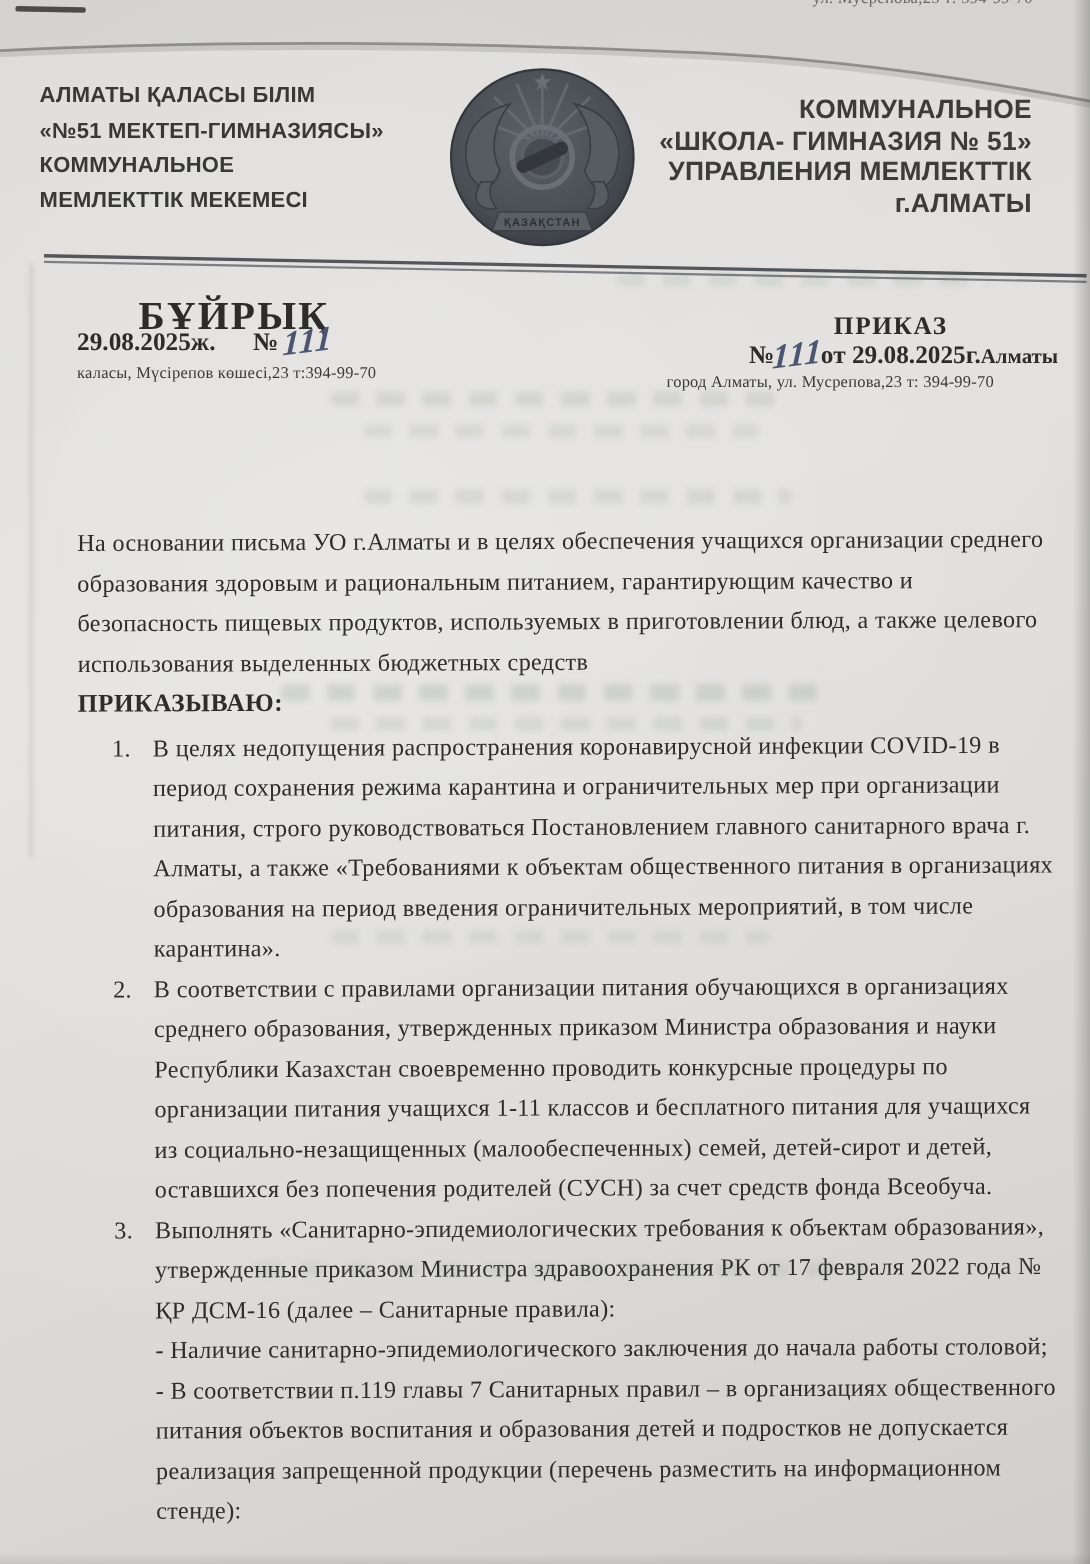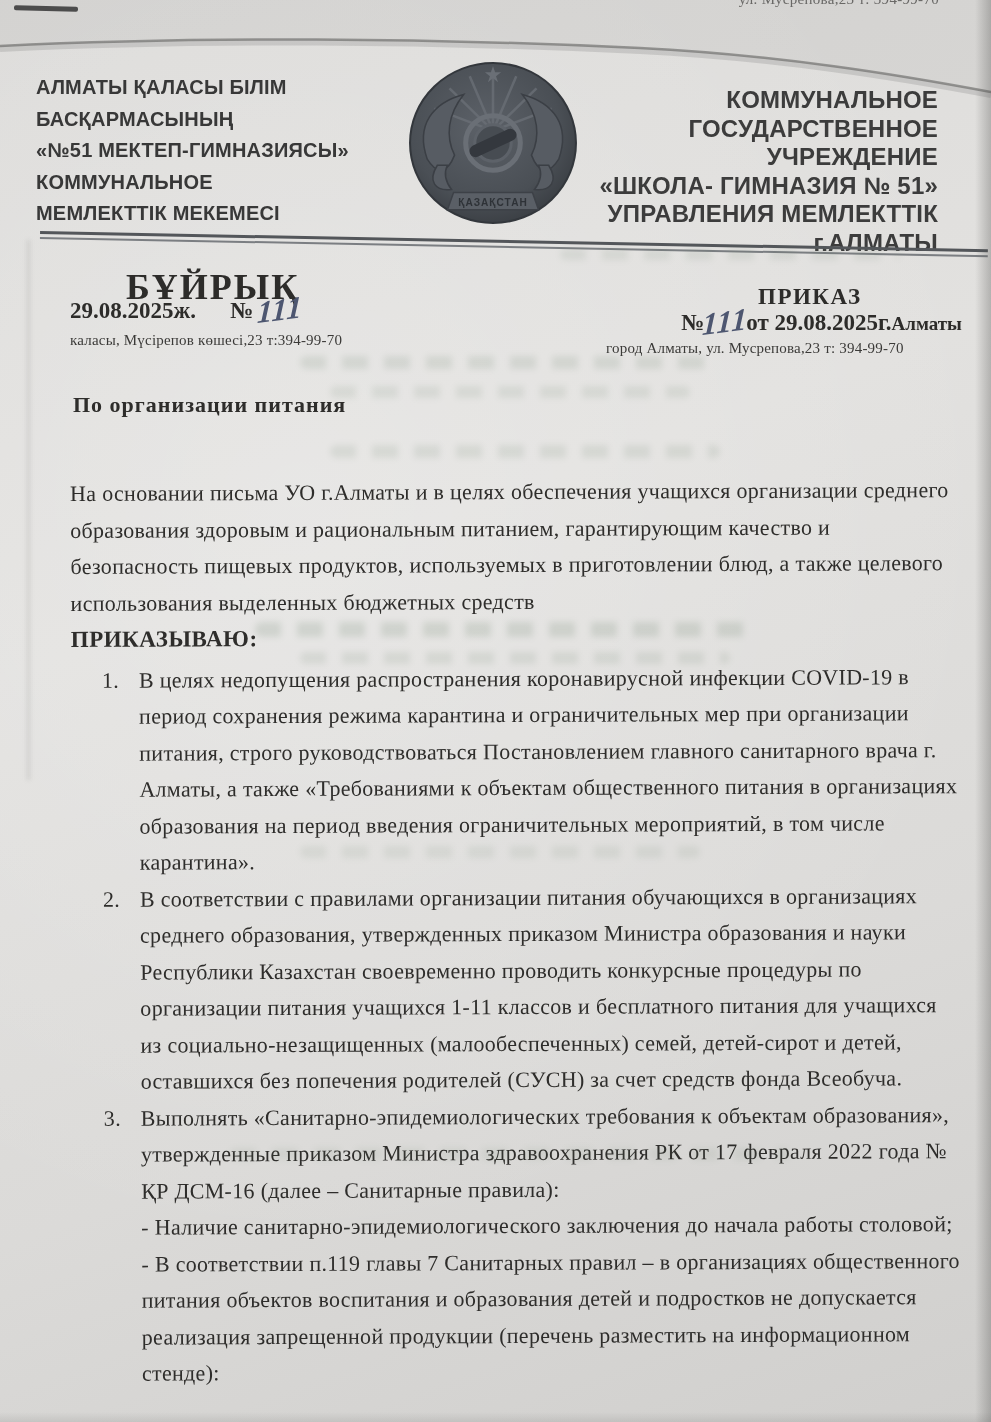--- a/index.html
+++ b/index.html
@@ -118,21 +118,20 @@
   <div class="behind-text">ул. Мусрепова,23 т: 394-99-70</div>
   <svg class="top-curve" viewBox="0 0 991 110" preserveAspectRatio="none">
     <path d="M0,0 H991 V92 C900,75 780,55 640,48 C430,38 200,36 0,46 Z" fill="rgba(0,0,0,0.045)"></path>
     <path d="M0,46 C200,36 430,38 640,48 C780,55 900,75 991,92" fill="none" stroke="rgba(90,90,88,0.55)" stroke-width="2.5"></path>
     <path d="M0,49 C200,39 430,41 640,51 C780,58 900,78 991,95" fill="none" stroke="rgba(90,90,88,0.18)" stroke-width="6"></path>
   </svg>
   <div class="top-dash"></div>
 
   <div class="header-left">
     <div>АЛМАТЫ ҚАЛАСЫ БІЛІМ</div>
-    <div>БАСҚАРМАСЫНЫҢ</div>
     <div>«№51 МЕКТЕП-ГИМНАЗИЯСЫ»</div>
     <div>КОММУНАЛЬНОЕ</div>
     <div>МЕМЛЕКТТІК МЕКЕМЕСІ</div>
   </div>
 
   <svg class="emblem" viewBox="0 0 170 168">
     <defs>
       <radialGradient id="embg" cx="45%" cy="40%" r="65%">
         <stop offset="0%" stop-color="#5c6168"></stop>
         <stop offset="70%" stop-color="#4a4f55"></stop>
@@ -158,42 +157,40 @@
     <circle cx="85" cy="82" r="27" fill="none" stroke="#6a6f76" stroke-width="5"></circle>
     <circle cx="85" cy="82" r="18" fill="#474c52" stroke="#5d6269" stroke-width="3"></circle>
     <rect x="60" y="76" width="50" height="12" rx="6" fill="#34383e" transform="rotate(-25 85 82)"></rect>
     <polygon points="85,6 87,12 93,12 88,16 90,22 85,18 80,22 82,16 77,12 83,12" fill="#6a6f76"></polygon>
     <path d="M46,131 L124,131 L130,148 L40,148 Z" fill="#5a5f66" stroke="#3d4147" stroke-width="1.5"></path>
     <text x="85" y="144" text-anchor="middle" font-size="10" letter-spacing="1" fill="#2e3237" font-family="Liberation Sans, sans-serif" font-weight="bold">ҚАЗАҚСТАН</text>
   </svg>
 
   <div class="header-right">
     <div>КОММУНАЛЬНОЕ</div>
-    <div>ГОСУДАРСТВЕННОЕ УЧРЕЖДЕНИЕ</div>
     <div>«ШКОЛА- ГИМНАЗИЯ № 51»</div>
     <div>УПРАВЛЕНИЯ МЕМЛЕКТТІК</div>
     <div>г.АЛМАТЫ</div>
   </div>
 
   <div class="rule"></div>
 
   <div class="o-left-title">БҰЙРЫҚ</div>
   <div class="o-left-dateline">
     <span>29.08.2025ж.</span><span class="num-gap"></span><span>№</span>
     <span class="hand">111</span>
   </div>
   <div class="o-left-address">каласы, Мүсірепов көшесі,23 т:394-99-70</div>
 
   <div class="o-right-title">ПРИКАЗ</div>
   <div class="o-right-numline">
     <span>№</span><span class="hand">111</span><span>от 29.08.2025г.</span><span class="o-right-city">Алматы</span>
   </div>
   <div class="o-right-address">город Алматы, ул. Мусрепова,23 т: 394-99-70</div>
 
-  <div class="subject">По организации питания</div>
 
   <div class="doc-flow">
     <p>На основании письма УО г.Алматы и в целях обеспечения учащихся организации среднего образования здоровым и рациональным питанием, гарантирующим качество и безопасность пищевых продуктов, используемых в приготовлении блюд, а также целевого использования выделенных бюджетных средств</p>
     <p class="prikaz-word">ПРИКАЗЫВАЮ:</p>
     <ol class="items">
       <li>
         <span class="num">1.</span>
         <span>В целях недопущения распространения коронавирусной инфекции COVID-19 в период сохранения режима карантина и ограничительных мер при организации питания, строго руководствоваться Постановлением главного санитарного врача г. Алматы, а также «Требованиями к объектам общественного питания в организациях образования на период введения ограничительных мероприятий, в том числе карантина».</span>
       </li>
       <li>

